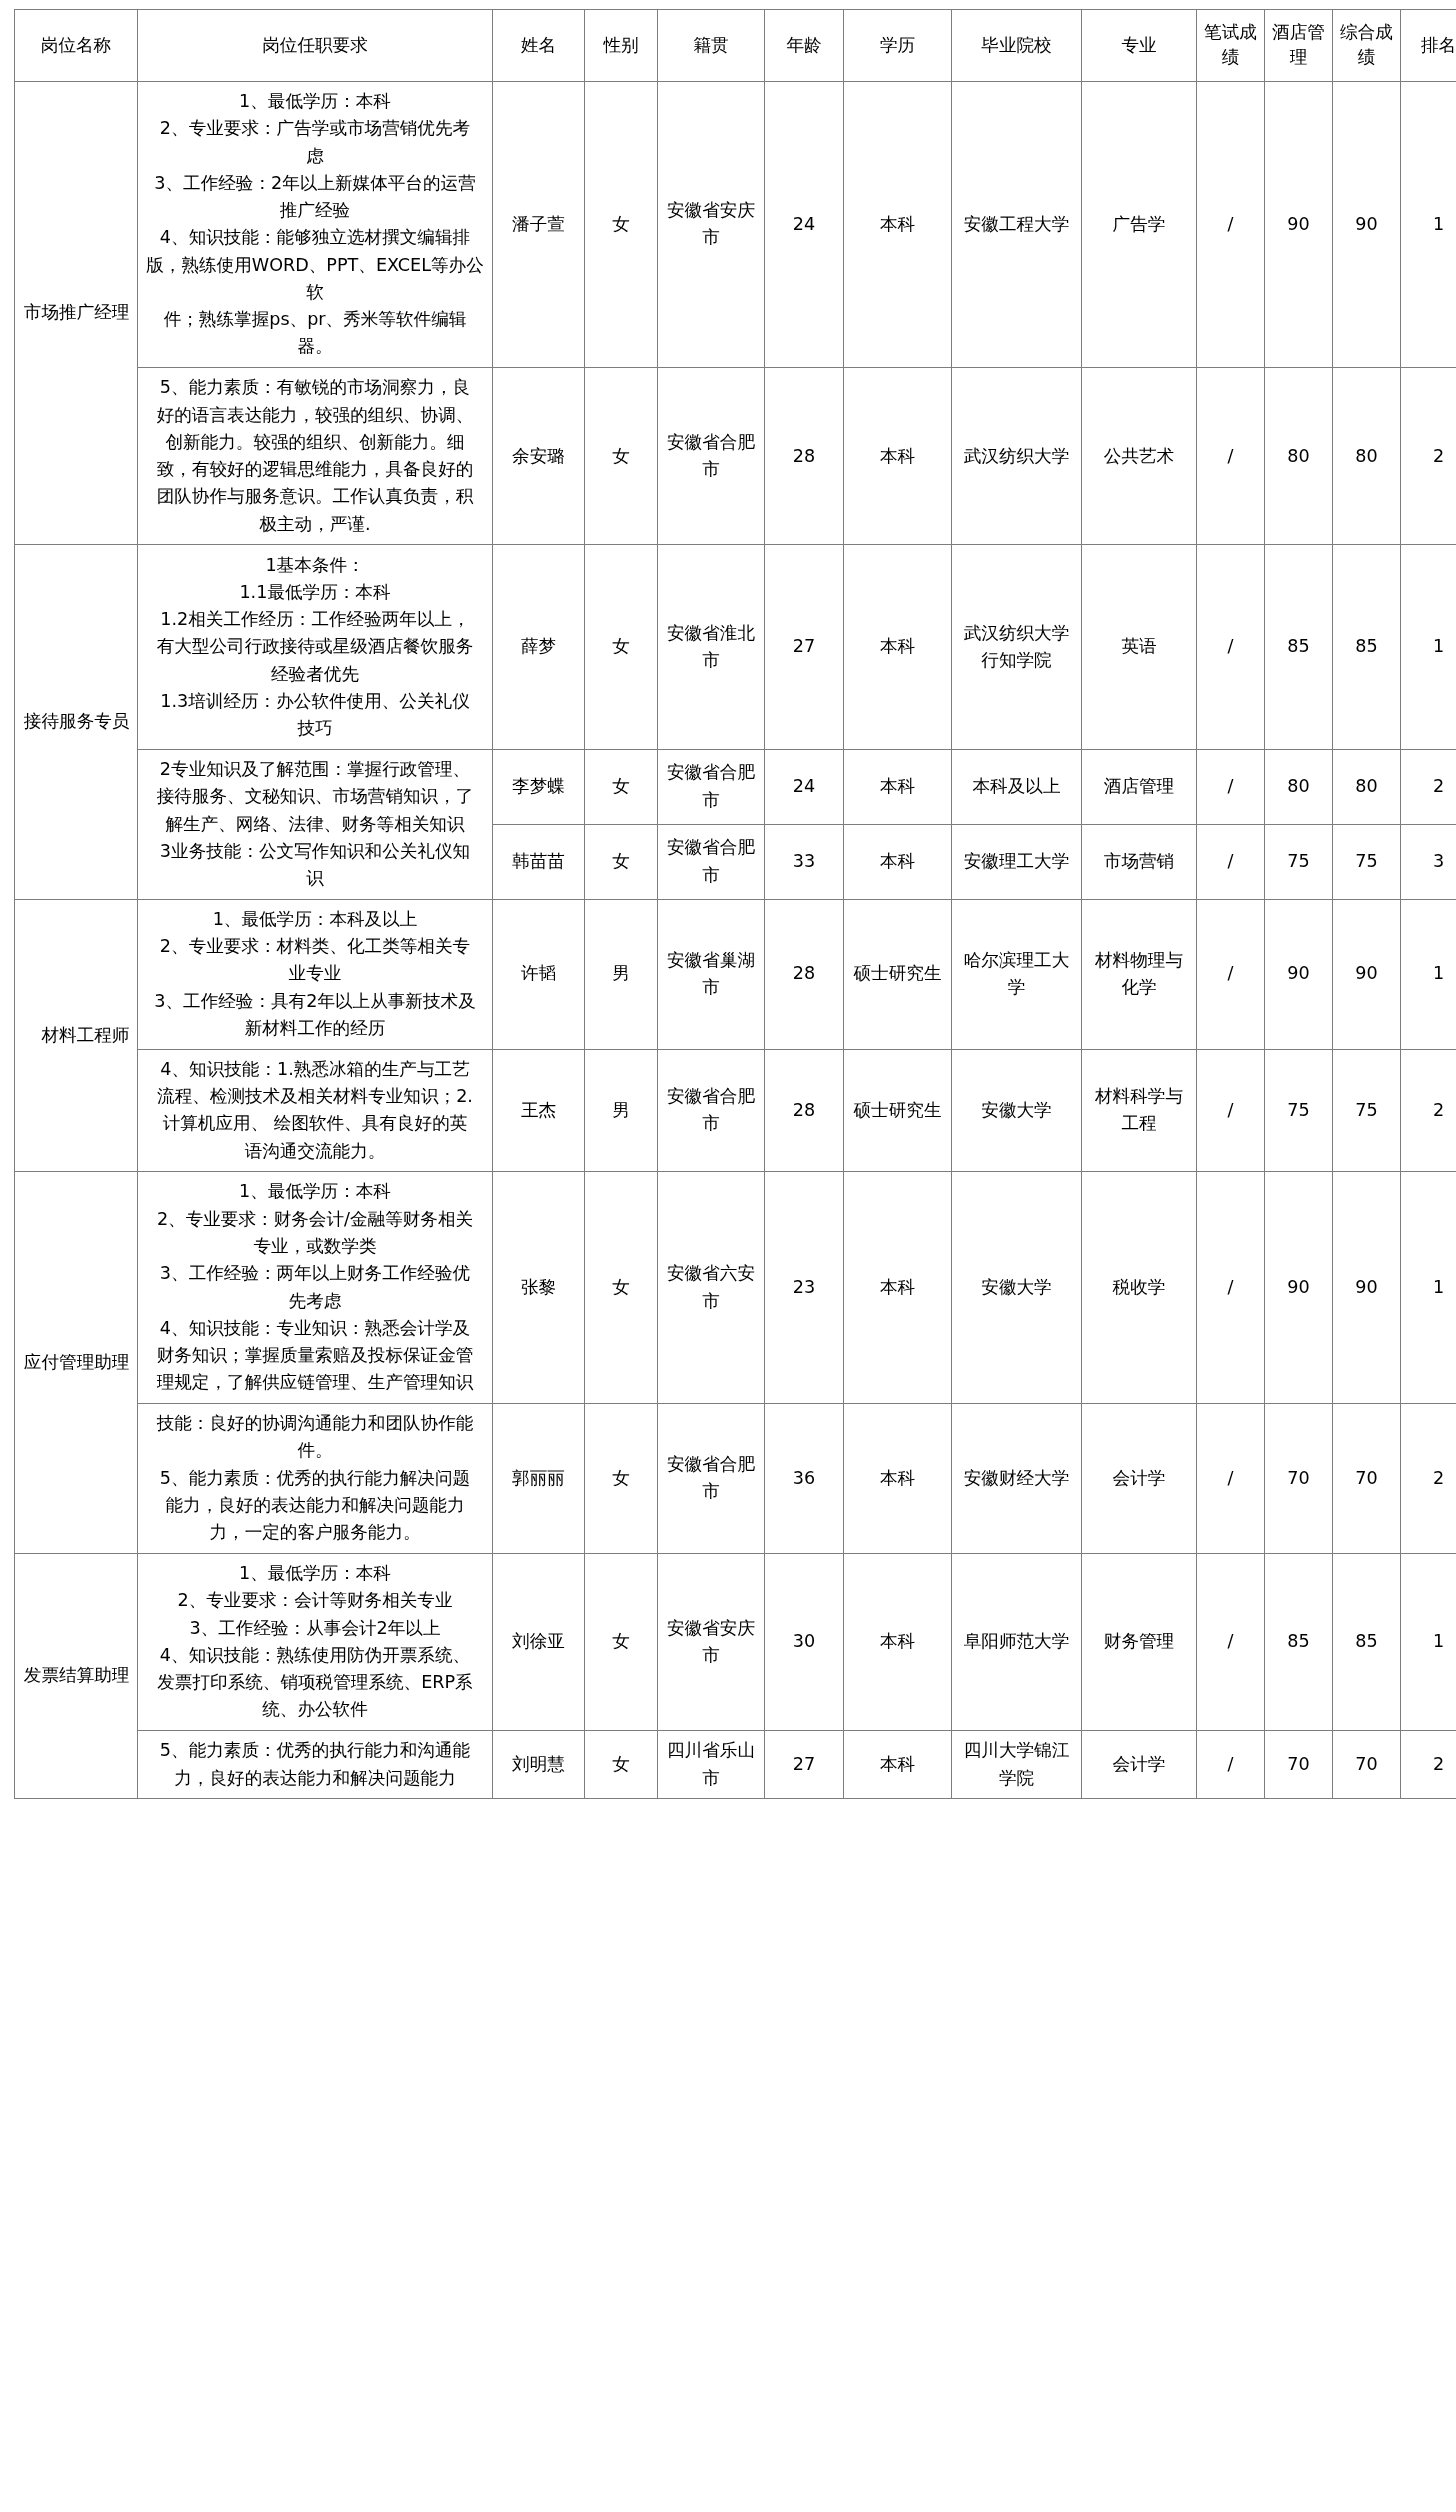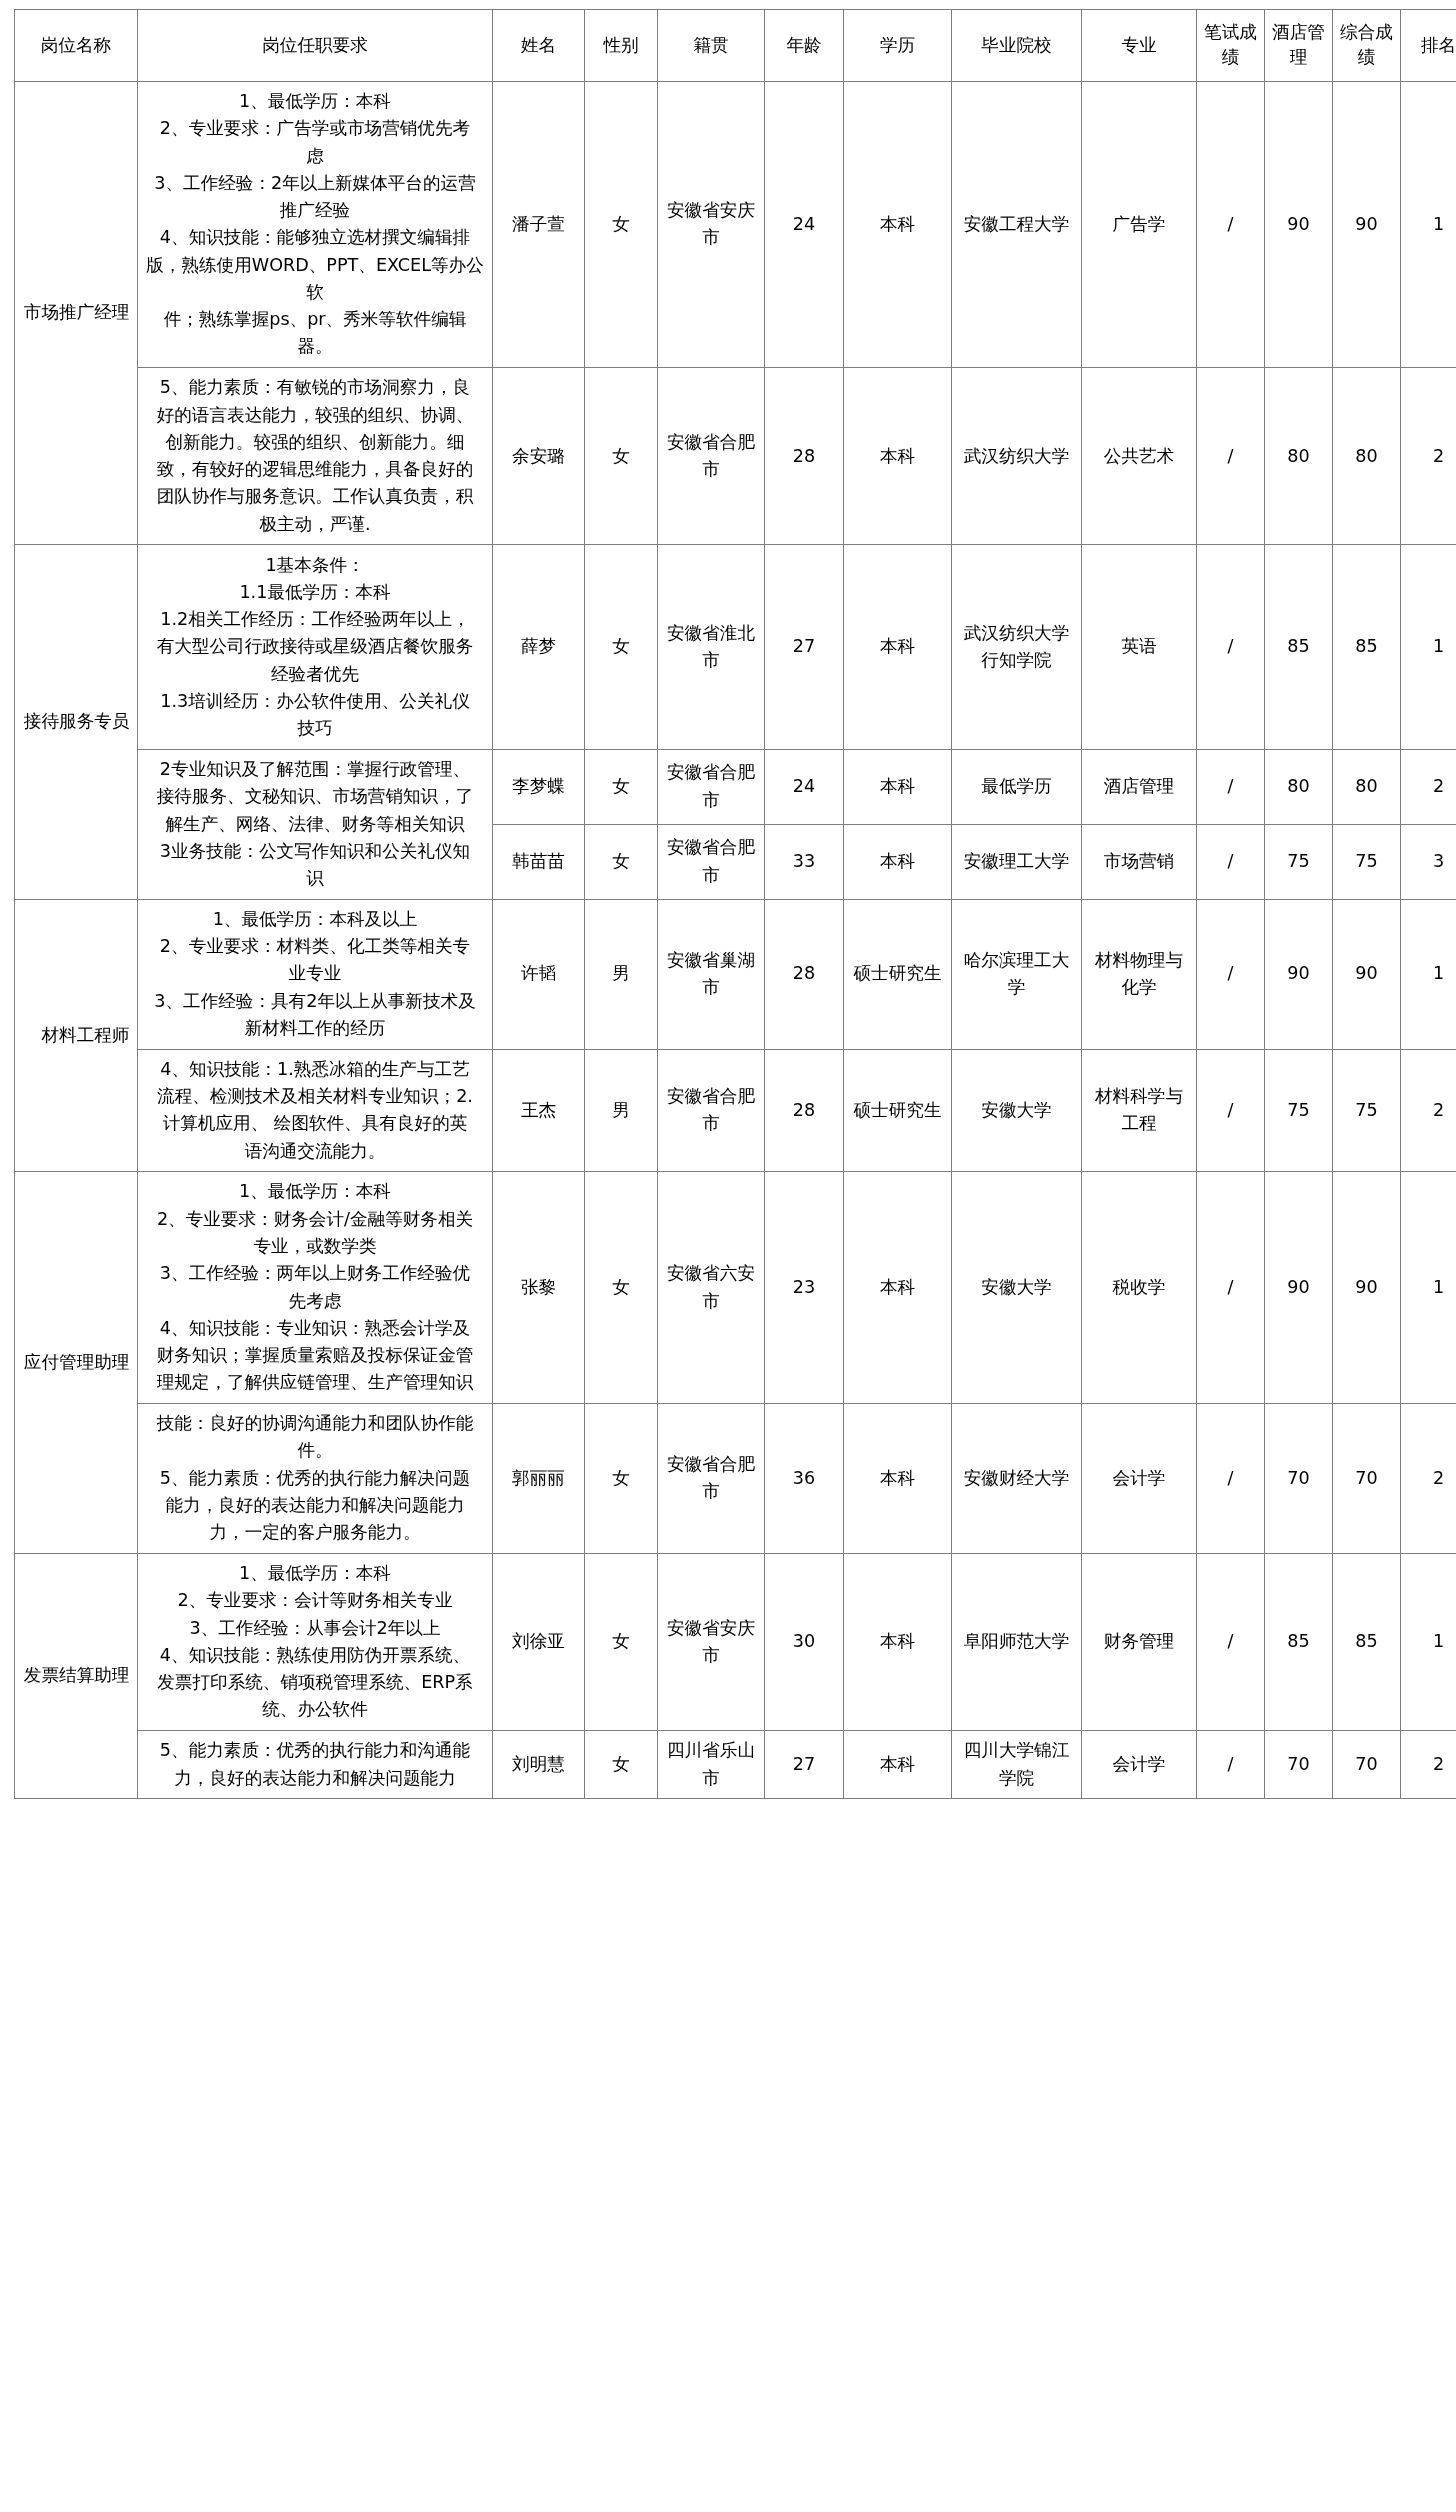--- a/index.html
+++ b/index.html
@@ -179,21 +179,21 @@
             <span class="ln">接待服务、文秘知识、市场营销知识，了</span>
             <span class="ln">解生产、网络、法律、财务等相关知识</span>
             <span class="ln">3业务技能：公文写作知识和公关礼仪知</span>
             <span class="ln">识</span>
           </td>
           <td class="center"><span class="ln">李梦蝶</span></td>
           <td class="center"><span class="ln">女</span></td>
           <td class="center"><span class="ln">安徽省</span><span class="ln">合肥市</span></td>
           <td class="center"><span class="ln">24</span></td>
           <td class="center"><span class="ln">本科</span></td>
-          <td class="center"><span class="ln">最低学历</span></td>
+          <td class="center"><span class="ln">本科及以上</span></td>
           <td class="center"><span class="ln">酒店管理</span></td>
           <td class="center"><span class="ln">/</span></td>
           <td class="center"><span class="ln">80</span></td>
           <td class="center"><span class="ln">80</span></td>
           <td class="center"><span class="ln">2</span></td>
         </tr>
         <tr>
           <td class="center"><span class="ln">韩苗苗</span></td>
           <td class="center"><span class="ln">女</span></td>
           <td class="center"><span class="ln">安徽省</span><span class="ln">合肥市</span></td>

